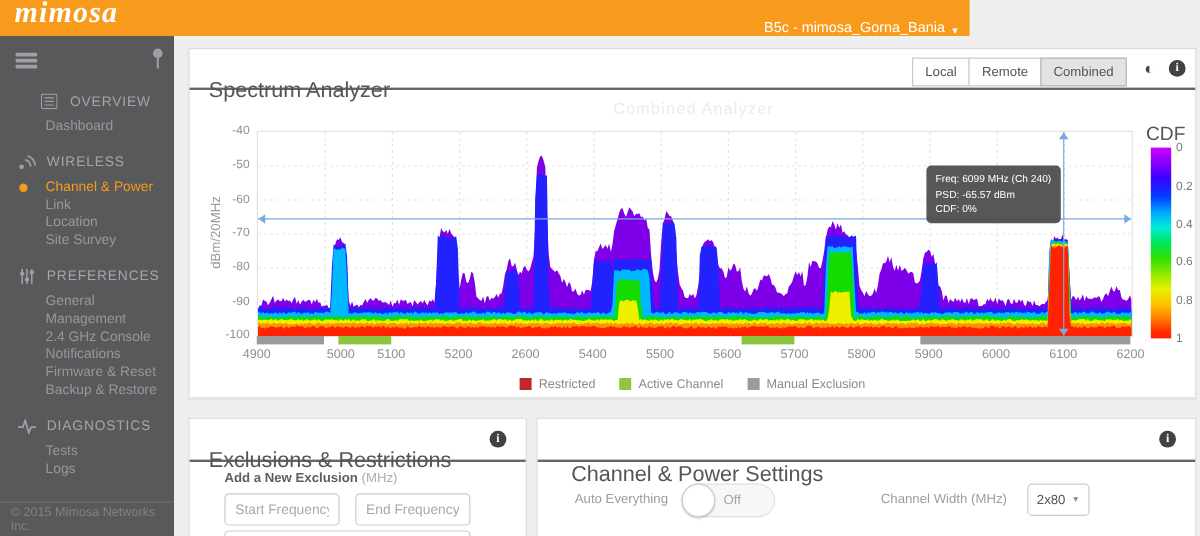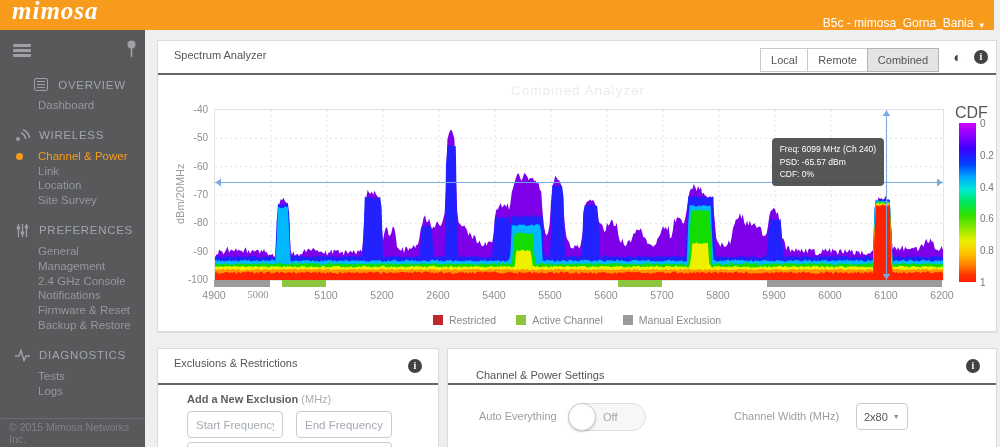--- a/index.html
+++ b/index.html
@@ -1,19 +1,19 @@
 <!DOCTYPE html>
 <html><head>
 <meta charset="utf-8">
 <style>
   html,body{margin:0;padding:0;background:#dfdfdf;}
   .stage{position:relative;width:1000px;height:447px;overflow:hidden;background:#efefef;
          font-family:"Liberation Sans",sans-serif;-webkit-font-smoothing:antialiased;}
   
-  .topbar{position:absolute;left:0;top:0;width:994px;height:30px;background:#f89b1c;z-index:9;}
+  .topbar{position:absolute;left:0;top:0;width:808px;height:30px;background:#f89b1c;z-index:9;}
   .logo{position:absolute;left:12px;top:-3px;font-family:"Liberation Serif",serif;font-style:italic;
         font-weight:bold;font-size:25px;color:#fff;letter-spacing:1px;}
   .device{position:absolute;right:10px;top:0;height:30px;display:flex;align-items:flex-end;gap:6px;
           color:#fff;font-size:12px;cursor:pointer;}
   .device .caret{font-size:9px;line-height:9px;}
   
   .sidebar{position:absolute;left:0;top:30px;width:145px;height:417px;background:#58595b;z-index:8;}
   .sb-top{position:relative;height:38px;}
   .hamburger{position:absolute;left:13px;top:14px;width:18px;cursor:pointer;}
   .hamburger div{height:2.5px;background:#9ea0a3;margin-bottom:2.5px;border-radius:1px;}
@@ -25,21 +25,21 @@
   .sb-item{position:relative;padding-left:38px;color:#96989b;font-size:11.5px;line-height:14.8px;cursor:pointer;}
   .sb-item:first-of-type{margin-top:0;}
   .sb-item.active{color:#f89b1c;}
   .active-dot{position:absolute;left:16px;top:4px;width:7px;height:7px;border-radius:50%;background:#f89b1c;}
   .sb-items{margin-top:5px;}
   .sb-footer{position:absolute;bottom:0;left:0;right:0;height:28px;border-top:1px solid #6a6b6e;
              color:#7f8184;font-size:10.5px;display:flex;align-items:center;padding-left:9px;}
   
   .card{position:absolute;background:#fff;border:1px solid #dbdbdb;box-shadow:0 1px 1px rgba(0,0,0,.06);}
   .card-head{position:relative;border-bottom:2px solid #65666a;}
-  .card-title{position:absolute;left:16px;top:8px;font-size:11px;font-weight:400;color:#54555a;white-space:nowrap;}
+  .card-title{position:absolute;left:16px;top:24px;font-size:18px;font-weight:400;color:#54555a;white-space:nowrap;}
   .info-icon{position:absolute;width:14px;height:14px;border-radius:50%;background:#414244;color:#fff;
              font-family:"Liberation Serif",serif;font-weight:bold;font-size:10px;line-height:14px;
              text-align:center;cursor:pointer;}
   
   #spectrum-card{left:157px;top:40px;width:838px;height:290px;}
   #spectrum-card .card-head{height:32px;}
   .btn-group{position:absolute;right:57px;top:7px;display:flex;}
   .vbtn{height:22px;padding:0 10px;font-size:11px;color:#555;background:#fff;border:1px solid #c9c9c9;
         margin-left:-1px;display:flex;align-items:center;cursor:pointer;}
   .vbtn.active{background:#e3e3e3;border-color:#b3b3b3;}
@@ -243,21 +243,21 @@
           <polygon points="722,68.44833333333332 722,76.44833333333332 727.5,72.44833333333332" fill="#7aa9e0"></polygon>
         </svg></div>
     <div id="strip">
         <div style="left: 0px; width: 56px; background: rgb(155, 155, 157);"></div>
         <div style="left: 68.32px; width: 43.68px; background: rgb(140, 198, 63);"></div>
         <div style="left: 404.32px; width: 43.68px; background: rgb(140, 198, 63);"></div>
         <div style="left: 553.28px; width: 174.72px; background: rgb(155, 155, 157);"></div>
       </div>
     <div id="xticks">
         <span class="xtick" style="left: -22px;">4900</span>
-        <span class="xtick" style="left: 22px; font-family: Liberation Serif, serif;">5000</span>
+        <span class="xtick" style="left: 48px;">5000</span>
         <span class="xtick" style="left: 90px;">5100</span>
         <span class="xtick" style="left: 146px;">5200</span>
         <span class="xtick" style="left: 202px;">2600</span>
         <span class="xtick" style="left: 258px;">5400</span>
         <span class="xtick" style="left: 314px;">5500</span>
         <span class="xtick" style="left: 370px;">5600</span>
         <span class="xtick" style="left: 426px;">5700</span>
         <span class="xtick" style="left: 482px;">5800</span>
         <span class="xtick" style="left: 538px;">5900</span>
         <span class="xtick" style="left: 594px;">6000</span>

